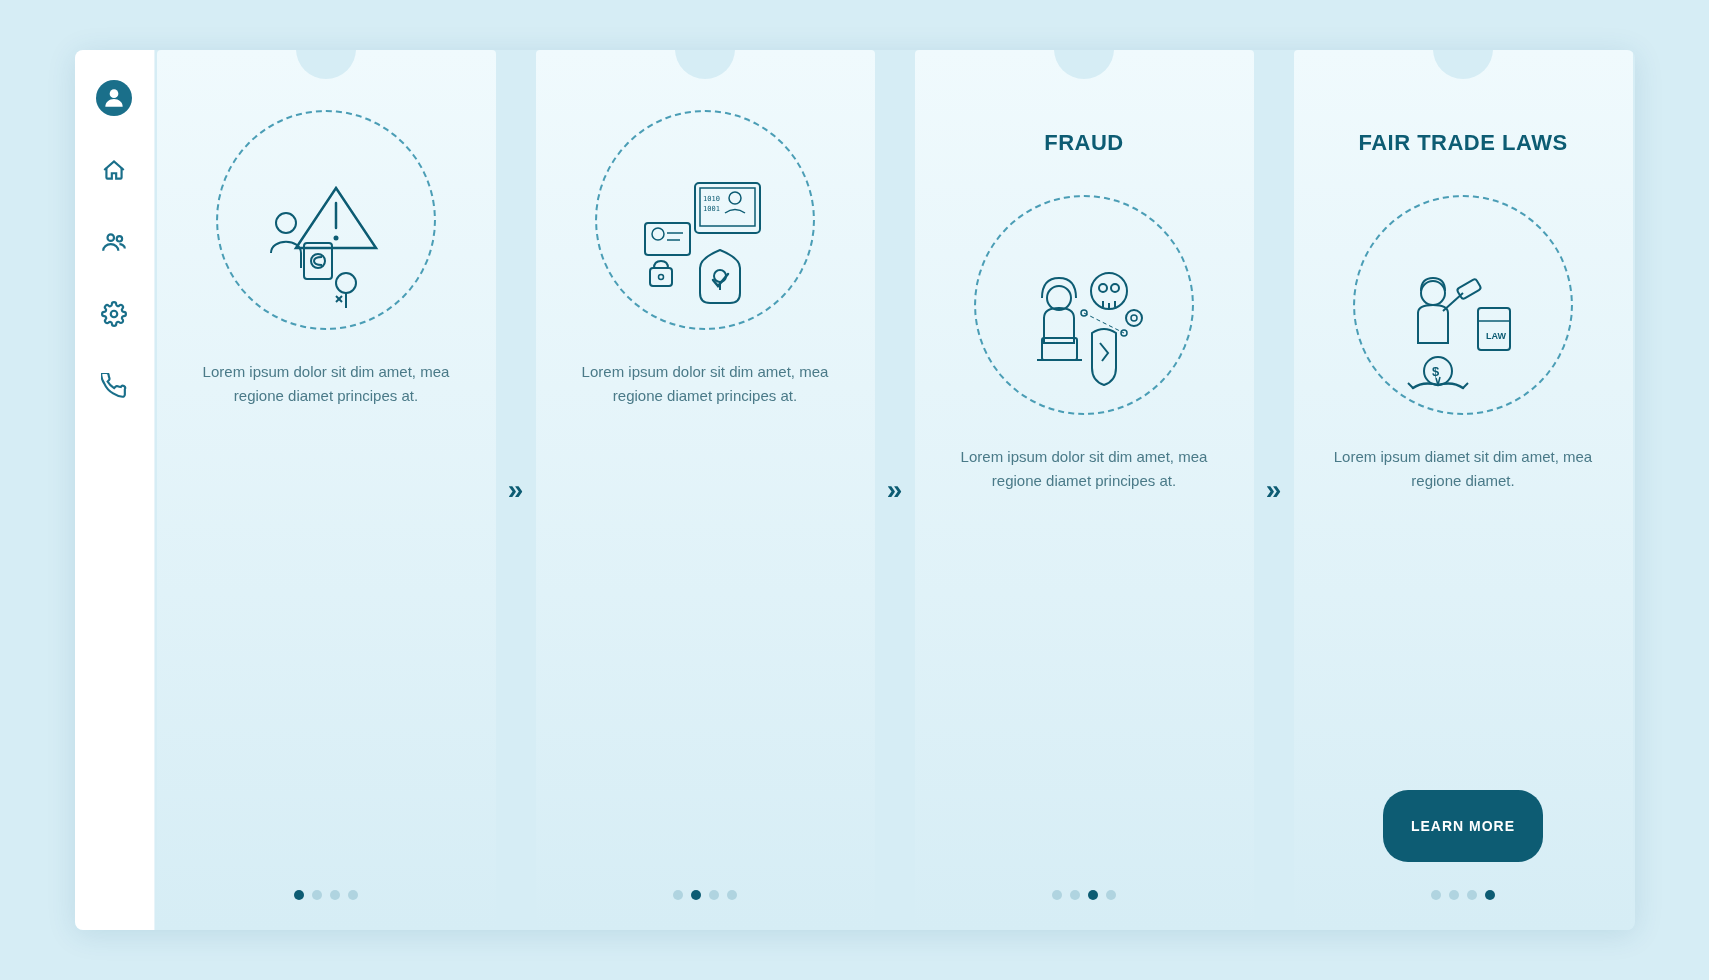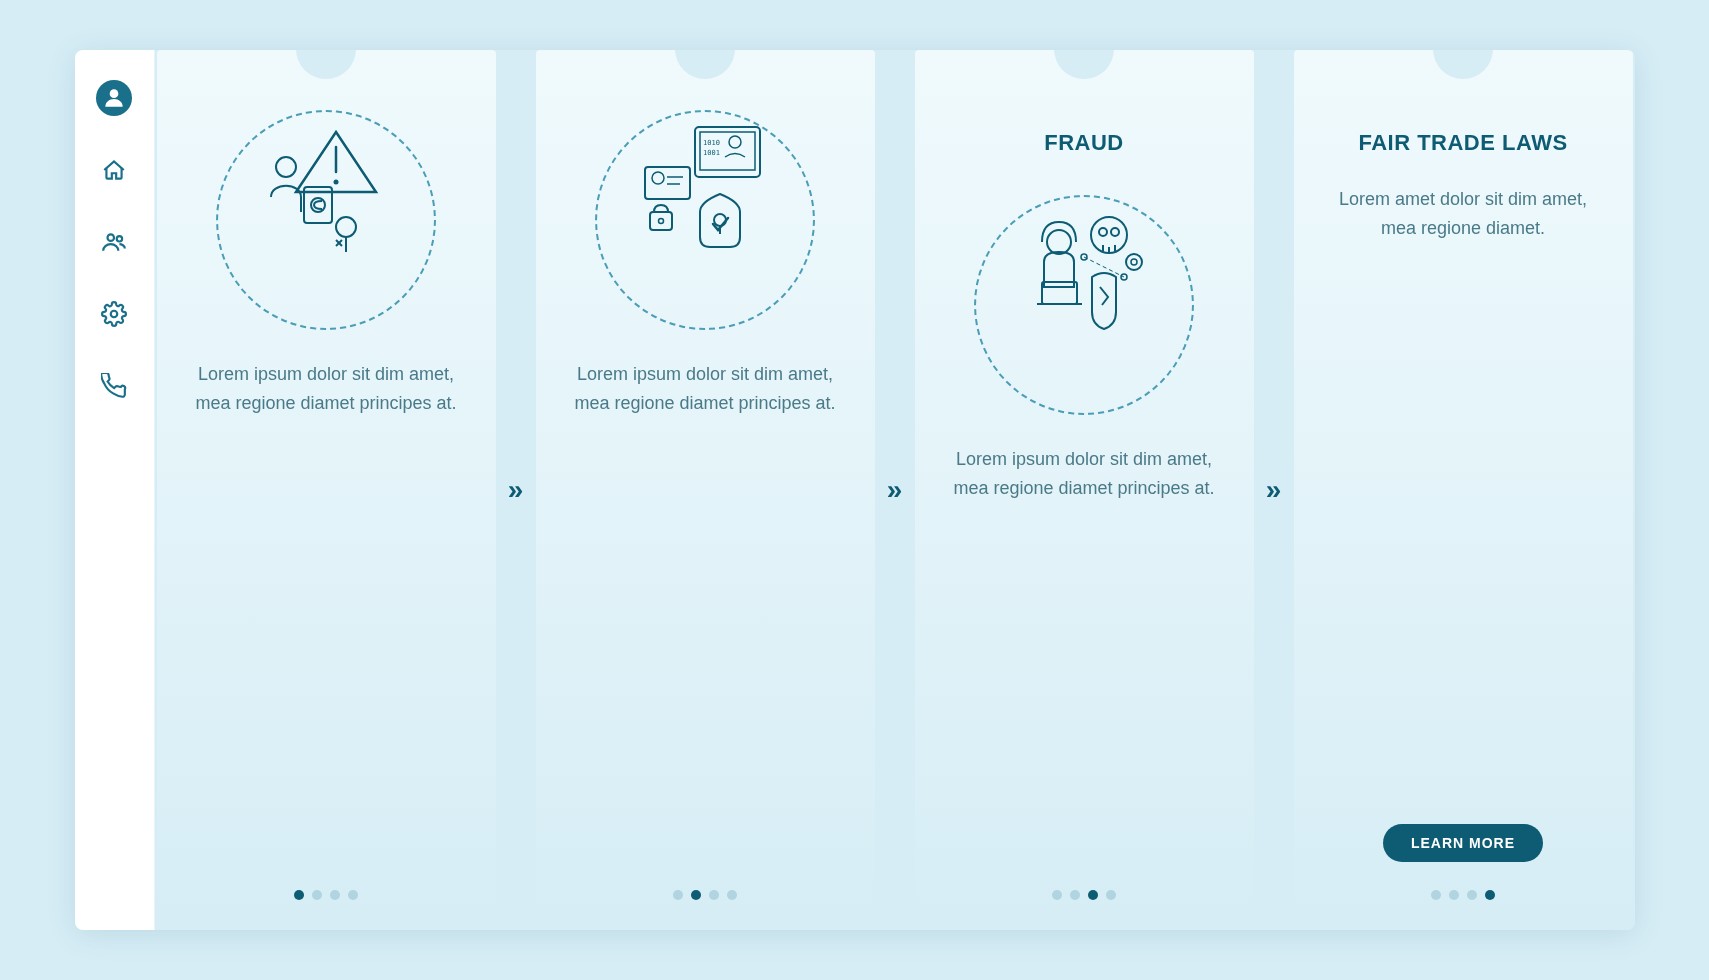--- a/index.html
+++ b/index.html
@@ -111,21 +111,21 @@
     }
 
     
     .card-illustration {
       width: 220px;
       height: 220px;
       border: 2.5px dashed #4a9db5;
       border-radius: 50%;
       margin: 20px 0;
       display: flex;
-      align-items: flex-start;
+      align-items: flex-end;
       justify-content: center;
       position: relative;
       flex-shrink: 0;
     }
 
     .card-illustration svg {
       width: 160px;
       height: 160px;
     }
 
@@ -139,21 +139,21 @@
       font-size: 28px;
       font-weight: bold;
       flex-shrink: 0;
       background: transparent;
       z-index: 10;
       position: relative;
       margin: 0 -2px;
     }
 
     .card-description {
-      font-size: 18px;
+      font-size: 15px;
       color: #4a7a88;
       text-align: center;
       line-height: 1.6;
       flex: 1;
       margin-top: 10px;
     }
 
     
     .dot-indicators {
       display: flex;
@@ -170,21 +170,21 @@
 
     .dot.active {
       background: #0d5c73;
     }
 
     .learn-more-btn {
       background: #0d5c73;
       color: white;
       border: none;
       border-radius: 25px;
-      padding: 11px 28px;
+      padding: 28px 28px;
       font-size: 14px;
       font-weight: 700;
       letter-spacing: 1px;
       text-transform: uppercase;
       cursor: pointer;
       margin-top: 12px;
       margin-bottom: 8px;
     }
   </style>
 </head>
@@ -353,21 +353,48 @@
         <div class="dot"></div>
       </div>
     </div>
 
     <div class="chevron-separator">
       <span>»</span>
     </div>
 
     <div class="card">
       <div class="card-title">FAIR TRADE LAWS</div>
-      <p class="card-description">Lorem amet dolor sit dim amet, mea regione diamet.</p>
+      <div class="card-illustration">
+        <svg viewBox="0 0 160 160" fill="none" xmlns="http://www.w3.org/2000/svg">
+
+          <circle cx="50" cy="40" r="12" stroke="#0d5c73" stroke-width="2" fill="none"></circle>
+
+          <path d="M38 38 Q38 25 50 25 Q62 25 62 38" stroke="#0d5c73" stroke-width="2" fill="none"></path>
+
+          <path d="M35 60 Q35 52 50 52 Q65 52 65 60 L65 90 L35 90 Z" stroke="#0d5c73" stroke-width="2" fill="none"></path>
+
+          <line x1="60" y1="58" x2="80" y2="40" stroke="#0d5c73" stroke-width="2"></line>
+
+          <rect x="75" y="30" width="22" height="12" rx="3" stroke="#0d5c73" stroke-width="2" fill="none" transform="rotate(-30 86 36)"></rect>
+
+          <rect x="95" y="55" width="32" height="42" rx="3" stroke="#0d5c73" stroke-width="2" fill="none"></rect>
+          <line x1="95" y1="68" x2="127" y2="68" stroke="#0d5c73" stroke-width="1.5"></line>
+          <text x="103" y="86" fill="#0d5c73" font-size="9" font-weight="bold" font-family="Arial">LAW</text>
+
+          <circle cx="55" cy="118" r="14" stroke="#0d5c73" stroke-width="2" fill="none"></circle>
+          <text x="49" y="123" fill="#0d5c73" font-size="13" font-weight="bold" font-family="Arial">$</text>
+
+          <path d="M30 135 Q40 128 55 132 Q70 128 80 135" stroke="#0d5c73" stroke-width="2.5" fill="none" stroke-linecap="round"></path>
+          <path d="M30 135 L25 130" stroke="#0d5c73" stroke-width="2" fill="none"></path>
+          <path d="M80 135 L85 130" stroke="#0d5c73" stroke-width="2" fill="none"></path>
+
+          <path d="M55 132 L53 125 M55 132 L57 124" stroke="#0d5c73" stroke-width="1.5" fill="none"></path>
+        </svg>
+      </div>
+      <p class="card-description">Lorem ipsum diamet sit dim amet, mea regione diamet.</p>
       <button class="learn-more-btn">LEARN MORE</button>
       <div class="dot-indicators">
         <div class="dot"></div>
         <div class="dot"></div>
         <div class="dot"></div>
         <div class="dot active"></div>
       </div>
     </div>
 
   </div>

